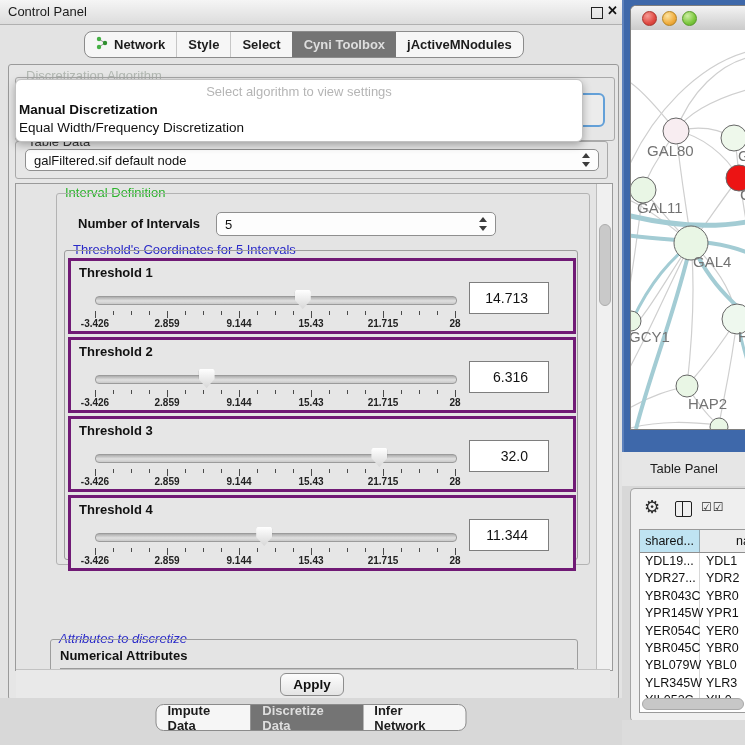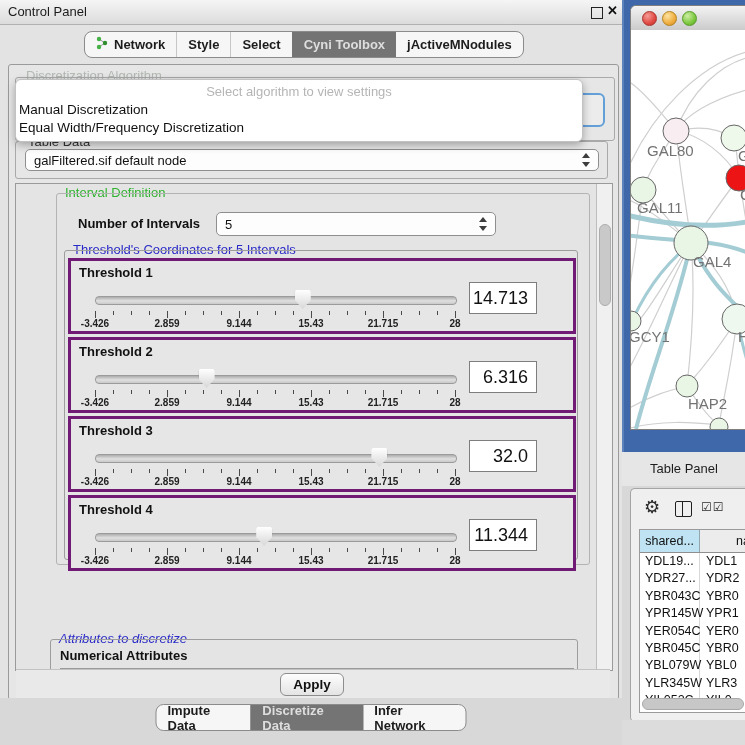--- a/index.html
+++ b/index.html
@@ -38,21 +38,21 @@
   #disc-legend{left:14px;top:3px;color:#b2b8b2;background:transparent;}
   #disc-box{left:6px;top:12px;width:598px;height:62px;}
   #combo-behind{left:430px;top:28px;width:162px;height:30px;border:2px solid #63a0d8;
                 border-radius:6px;background:#ececec;}
 
   
   #algo-popup{left:6px;top:14px;width:566px;height:61px;background:#ffffff;border:1px solid #c2c2c2;
               border-radius:6px;box-shadow:0 3px 8px rgba(0,0,0,.3);z-index:5;}
   #algo-popup .hint{position:absolute;top:4px;left:0;width:100%;text-align:center;color:#b5b5b5;font-size:13px;}
   #algo-popup .opt{position:absolute;left:3px;font-size:13.5px;color:#101010;white-space:nowrap;}
-  #algo-popup .opt.b{font-weight:normal;top:22px;}
+  #algo-popup .opt.b{font-weight:bold;top:22px;}
   #algo-popup .opt.r{top:40px;}
 
   
   #tabledata-legend{left:16px;top:69px;color:#333;}
   #tabledata-box{left:6px;top:76px;width:591px;height:36px;}
   .combo{position:absolute;background:#fdfdfd;border:1px solid #8f8f8f;border-radius:5px;
          font-size:13px;color:#111;display:flex;align-items:center;padding:0 8px;}
   .combo .val{flex:1;white-space:nowrap;overflow:hidden;}
   .spin{width:9px;height:14px;position:relative;}
   .spin::before,.spin::after{content:"";position:absolute;left:1px;border-left:4px solid transparent;
@@ -83,22 +83,22 @@
               border:1px solid #9b9b9b;}
   .thr .handle{position:absolute;top:1px;width:16px;height:19px;margin-left:-8px;
                background:linear-gradient(#ffffff,#d7d7d7);
                clip-path:polygon(8% 0,92% 0,100% 10%,100% 52%,50% 100%,0 52%,0 10%);
                filter:drop-shadow(0 0 1px #7d7d7d);}
   .thr .ticks{position:absolute;left:24px;top:50px;width:360px;height:8px;}
   .thr .tick{position:absolute;top:0;width:1px;background:#4a4a4a;}
   .thr .scale{position:absolute;left:24px;top:57px;width:360px;height:11px;}
   .thr .sl{position:absolute;transform:translateX(-50%);font-size:10px;font-weight:bold;color:#222;white-space:nowrap;}
   .thr .vbox{position:absolute;left:398px;top:21px;width:58px;height:30px;background:#fff;
-             border:1px solid #7e7e7e;font-size:18px;color:#111;text-align:right;
-             line-height:30px;padding-right:8px;box-sizing:content-box;}
+             border:1px solid #7e7e7e;font-size:14px;color:#111;text-align:right;
+             line-height:30px;padding-right:20px;box-sizing:content-box;}
 
   
   #attr-legend{left:40px;top:447px;background:#e4e4e4;font-style:italic;}
   #attr-box{left:34px;top:455px;width:526px;height:86px;border-color:#9d9d9d;}
   #attr-header{position:absolute;left:44px;top:464px;font-size:13px;font-weight:bold;color:#111;}
   #attr-list{position:absolute;left:44px;top:484px;width:512px;height:57px;background:#fff;
              border:1px solid #9a9a9a;overflow:hidden;}
   #attr-list .item{font-size:13px;color:#1a1a1a;padding:1px 0 1px 14px;white-space:nowrap;}
 
   

